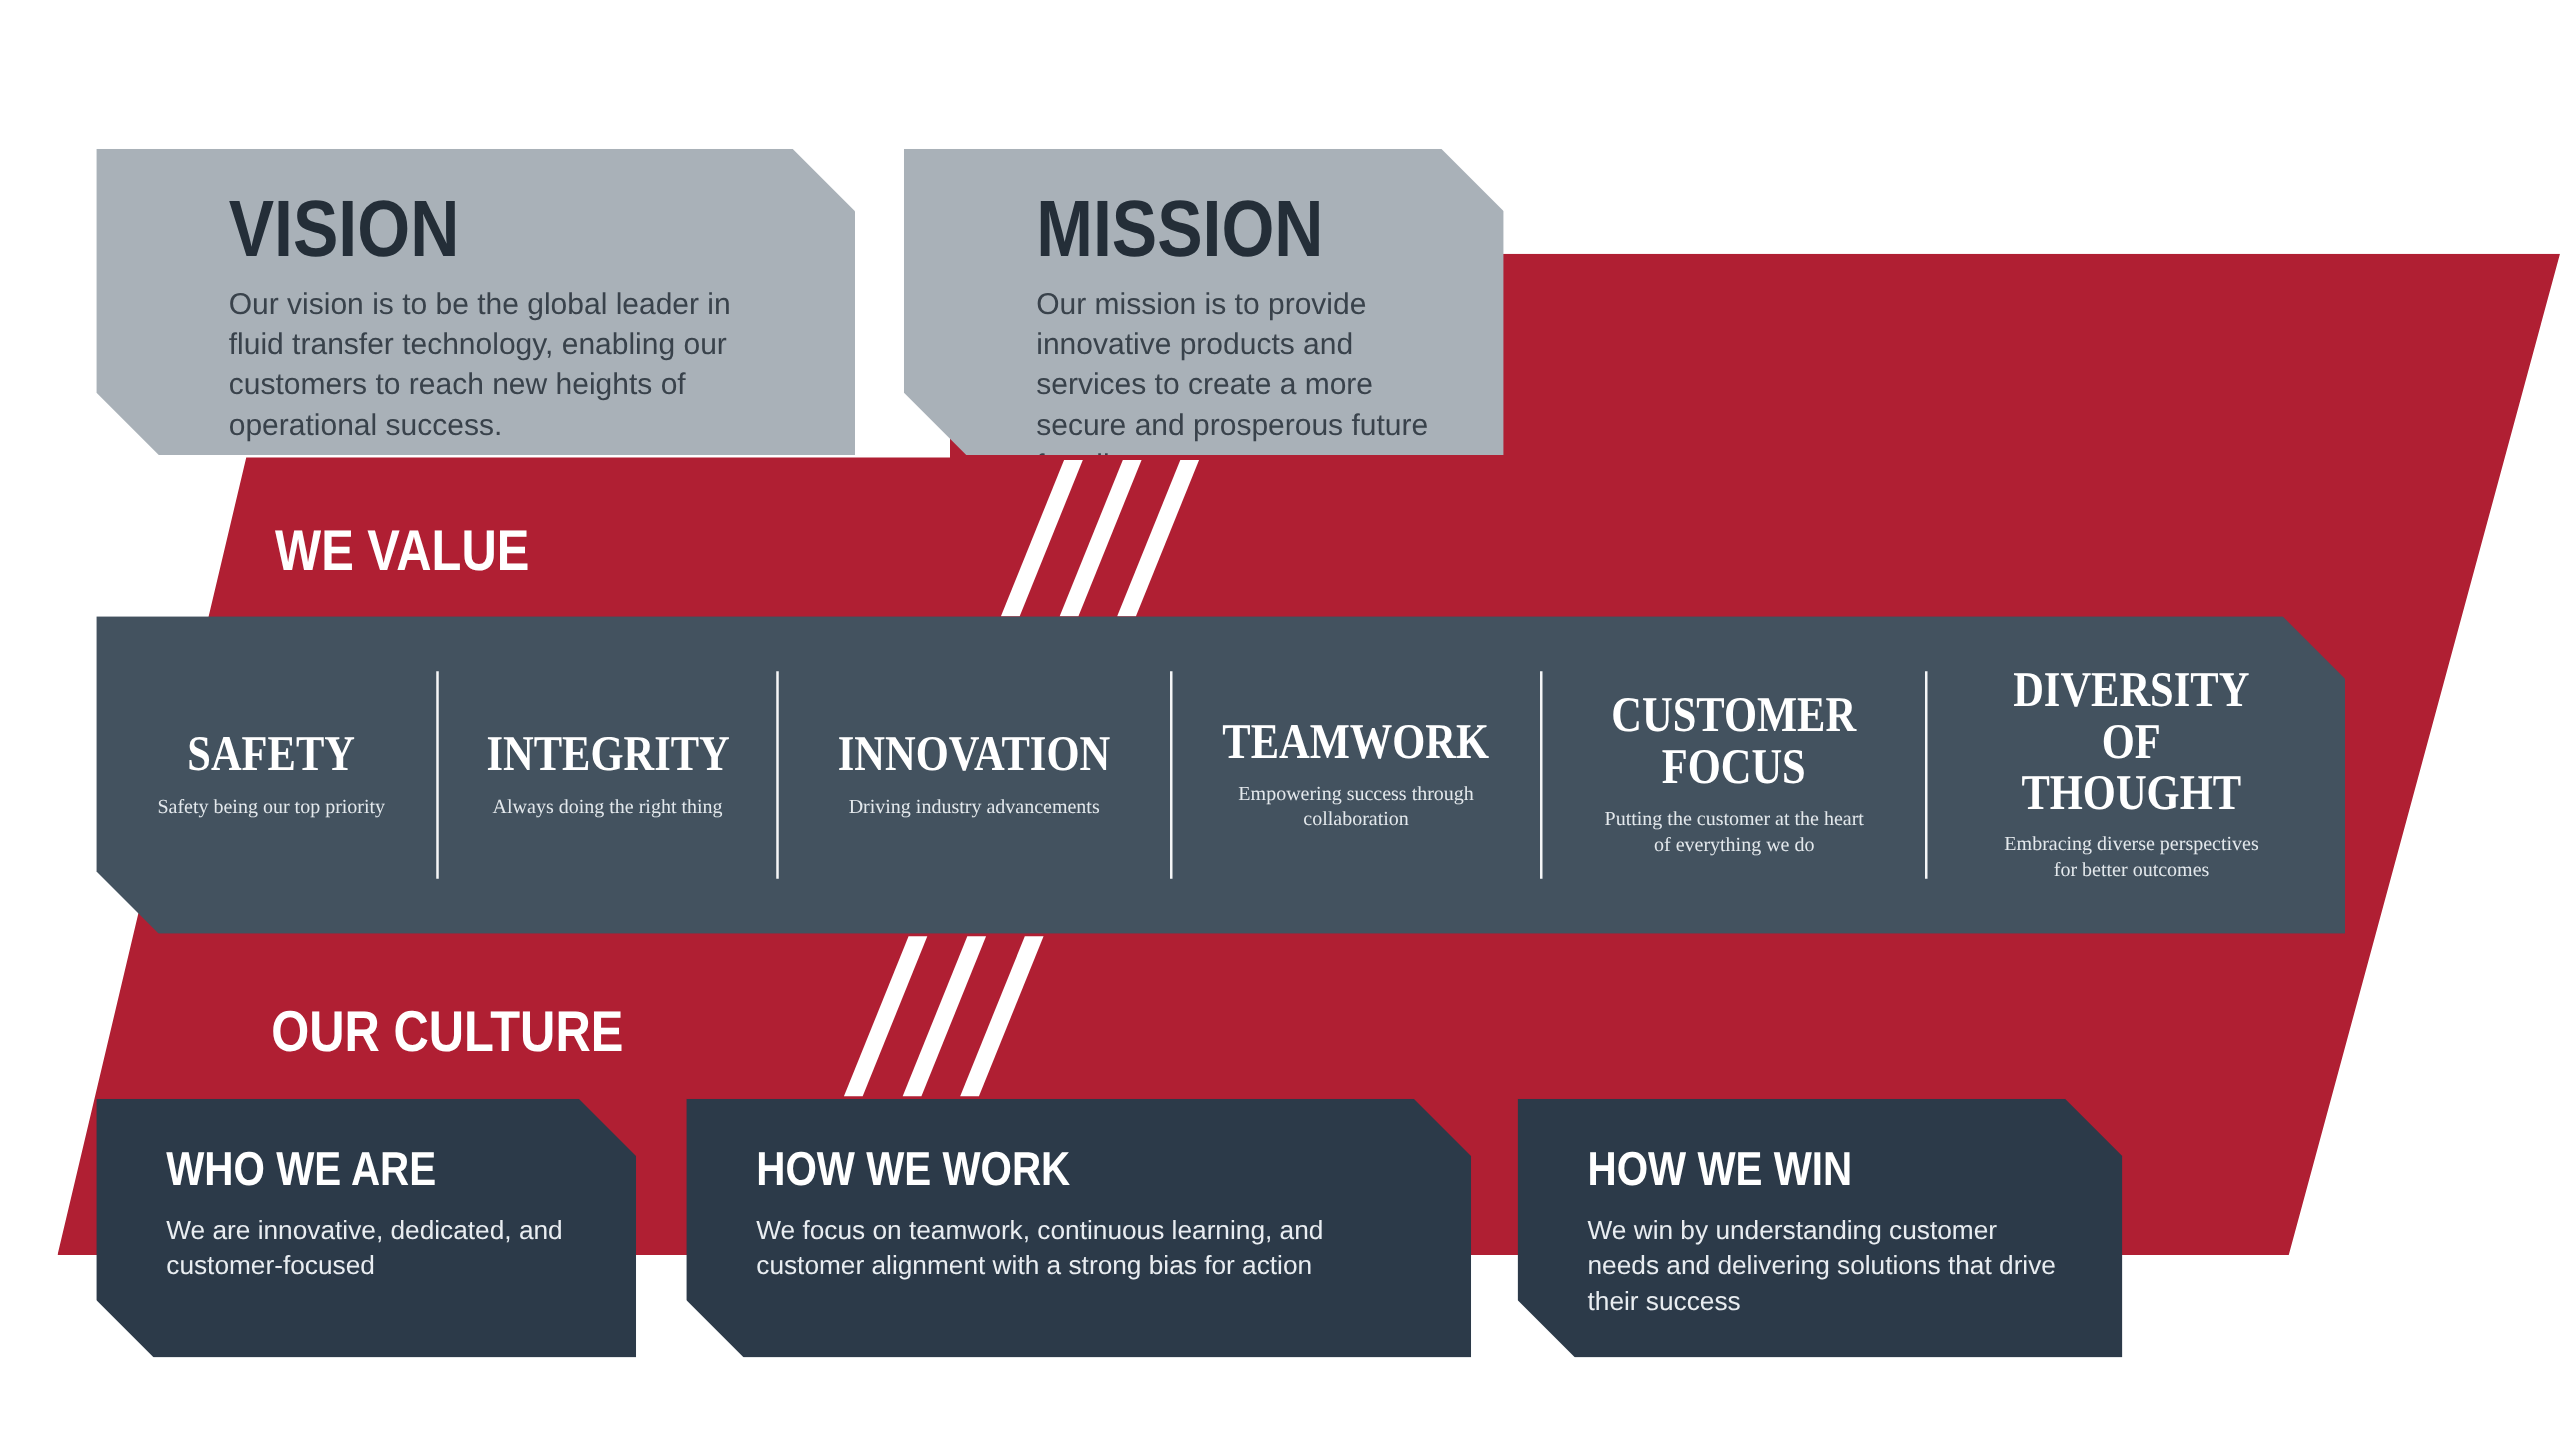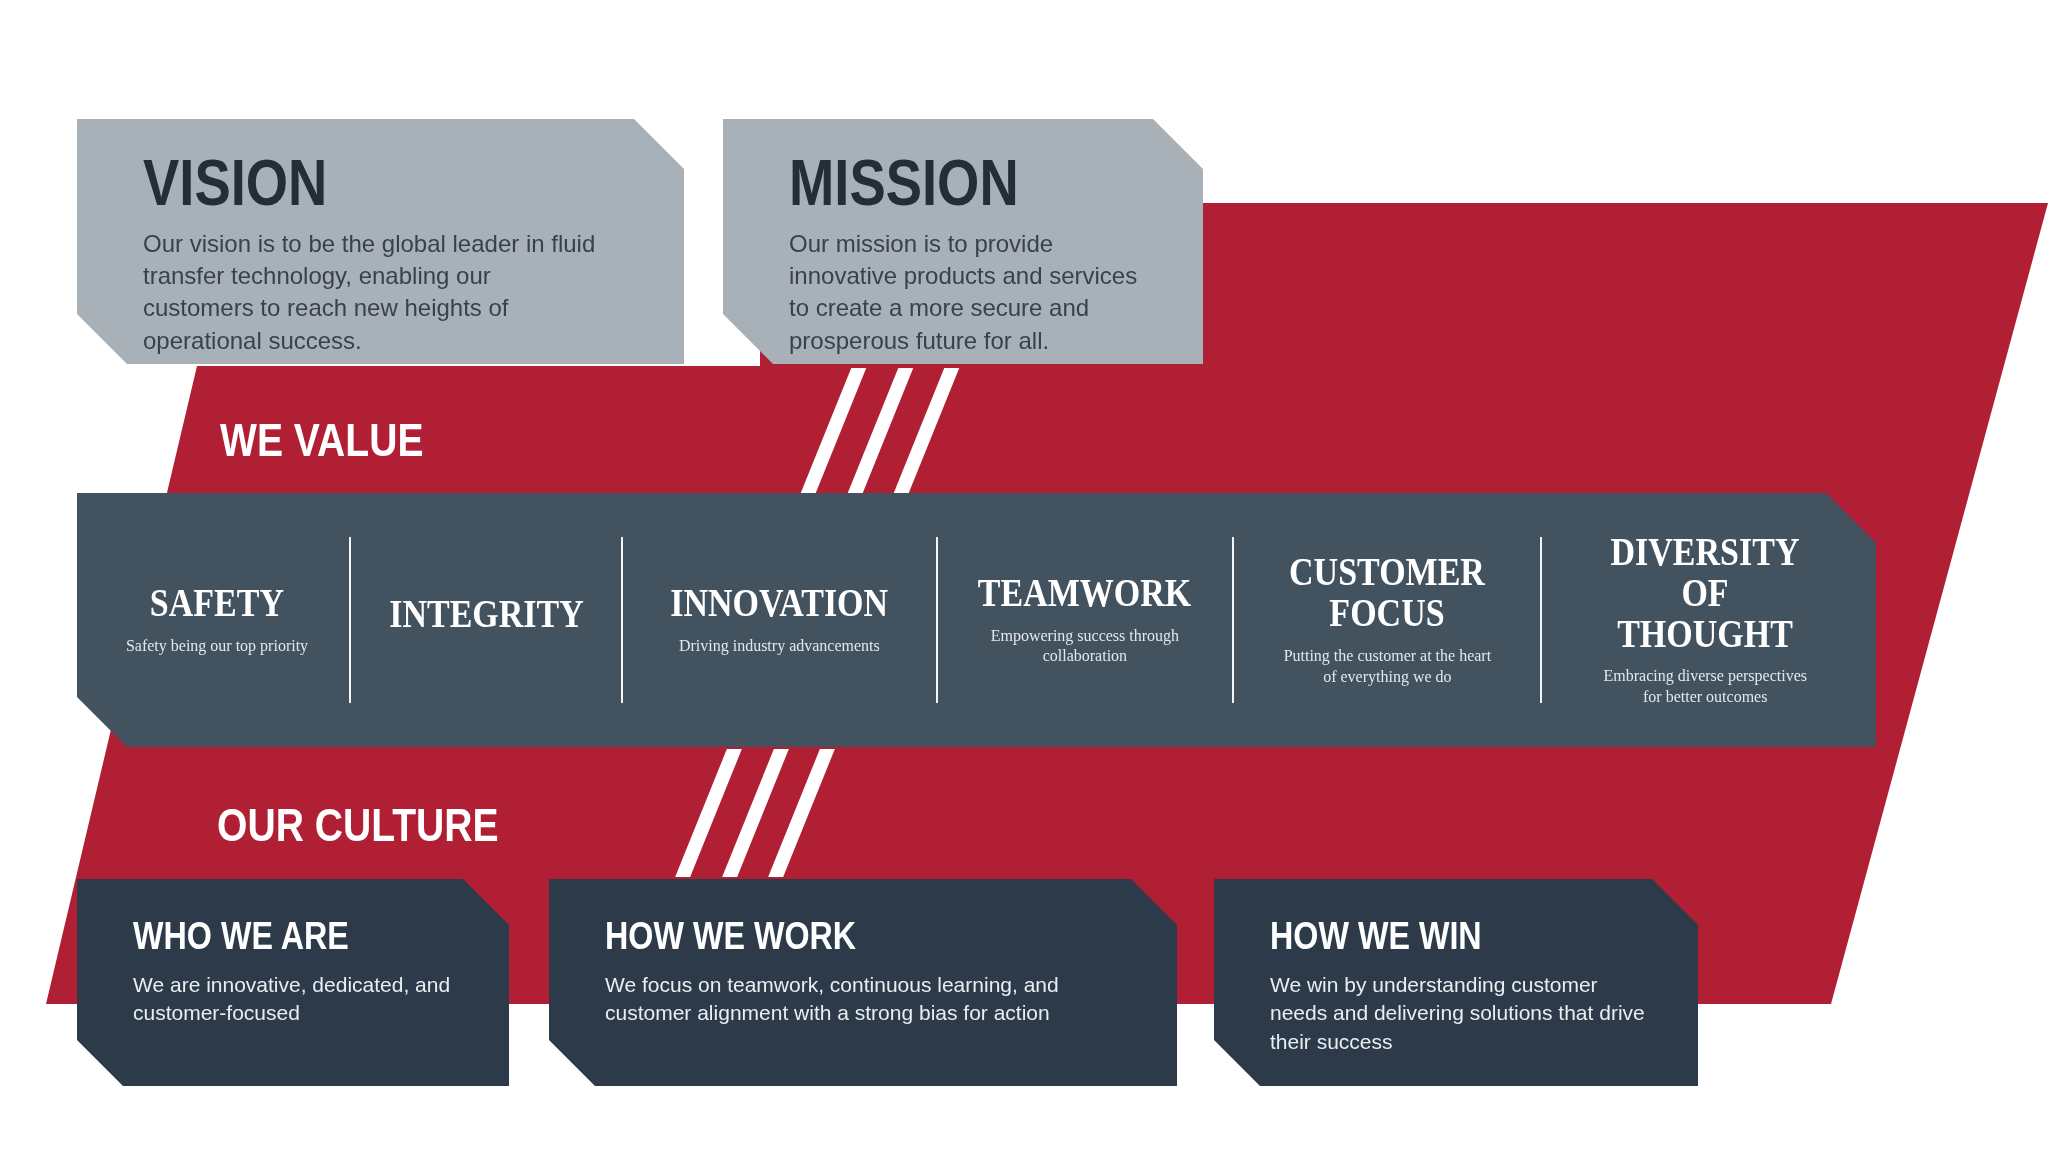--- a/index.html
+++ b/index.html
@@ -18,21 +18,21 @@
   .s1{top:368px;height:125px;}
   .s1.a{left:826px}.s1.b{left:873px}.s1.c{left:919px}
   .s2{top:749px;height:128px;}
   .s2.a{left:701px}.s2.b{left:748px}.s2.c{left:794px}
 
   
   .gray-box{
     position:absolute;top:119px;height:245px;box-sizing:border-box;
     background:var(--gray-box,#A9B1B8);
     clip-path:polygon(0 0,calc(100% - 50px) 0,100% 50px,100% 100%,50px 100%,0 calc(100% - 50px));
-    padding:30px 56px 0 66px;
+    padding:30px 56px 0 106px;
   }
   .vision{left:77px;width:607px;}
   .mission{left:723px;width:480px;}
   .box-title{
     font-size:64px;font-weight:bold;color:var(--heading-dark,#242E38);
     line-height:1.08;margin-bottom:10px;
     transform:scaleX(0.85);transform-origin:left center;
   }
   .box-body{font-size:24px;color:#39424B;line-height:1.34;max-width:462px;}
 
@@ -108,20 +108,21 @@
   <div class="section-label we-value">WE VALUE</div>
 
   <div class="values-bar">
     <div class="value-col c1">
       <div class="value-title">SAFETY</div>
       <div class="value-body">Safety being our top priority</div>
     </div>
     <div class="vdivider"></div>
     <div class="value-col c2">
       <div class="value-title">INTEGRITY</div>
+      <div class="value-body">Always doing the right thing</div>
     </div>
     <div class="vdivider"></div>
     <div class="value-col c3">
       <div class="value-title">INNOVATION</div>
       <div class="value-body">Driving industry advancements</div>
     </div>
     <div class="vdivider"></div>
     <div class="value-col c4">
       <div class="value-title">TEAMWORK</div>
       <div class="value-body">Empowering success through collaboration</div>

